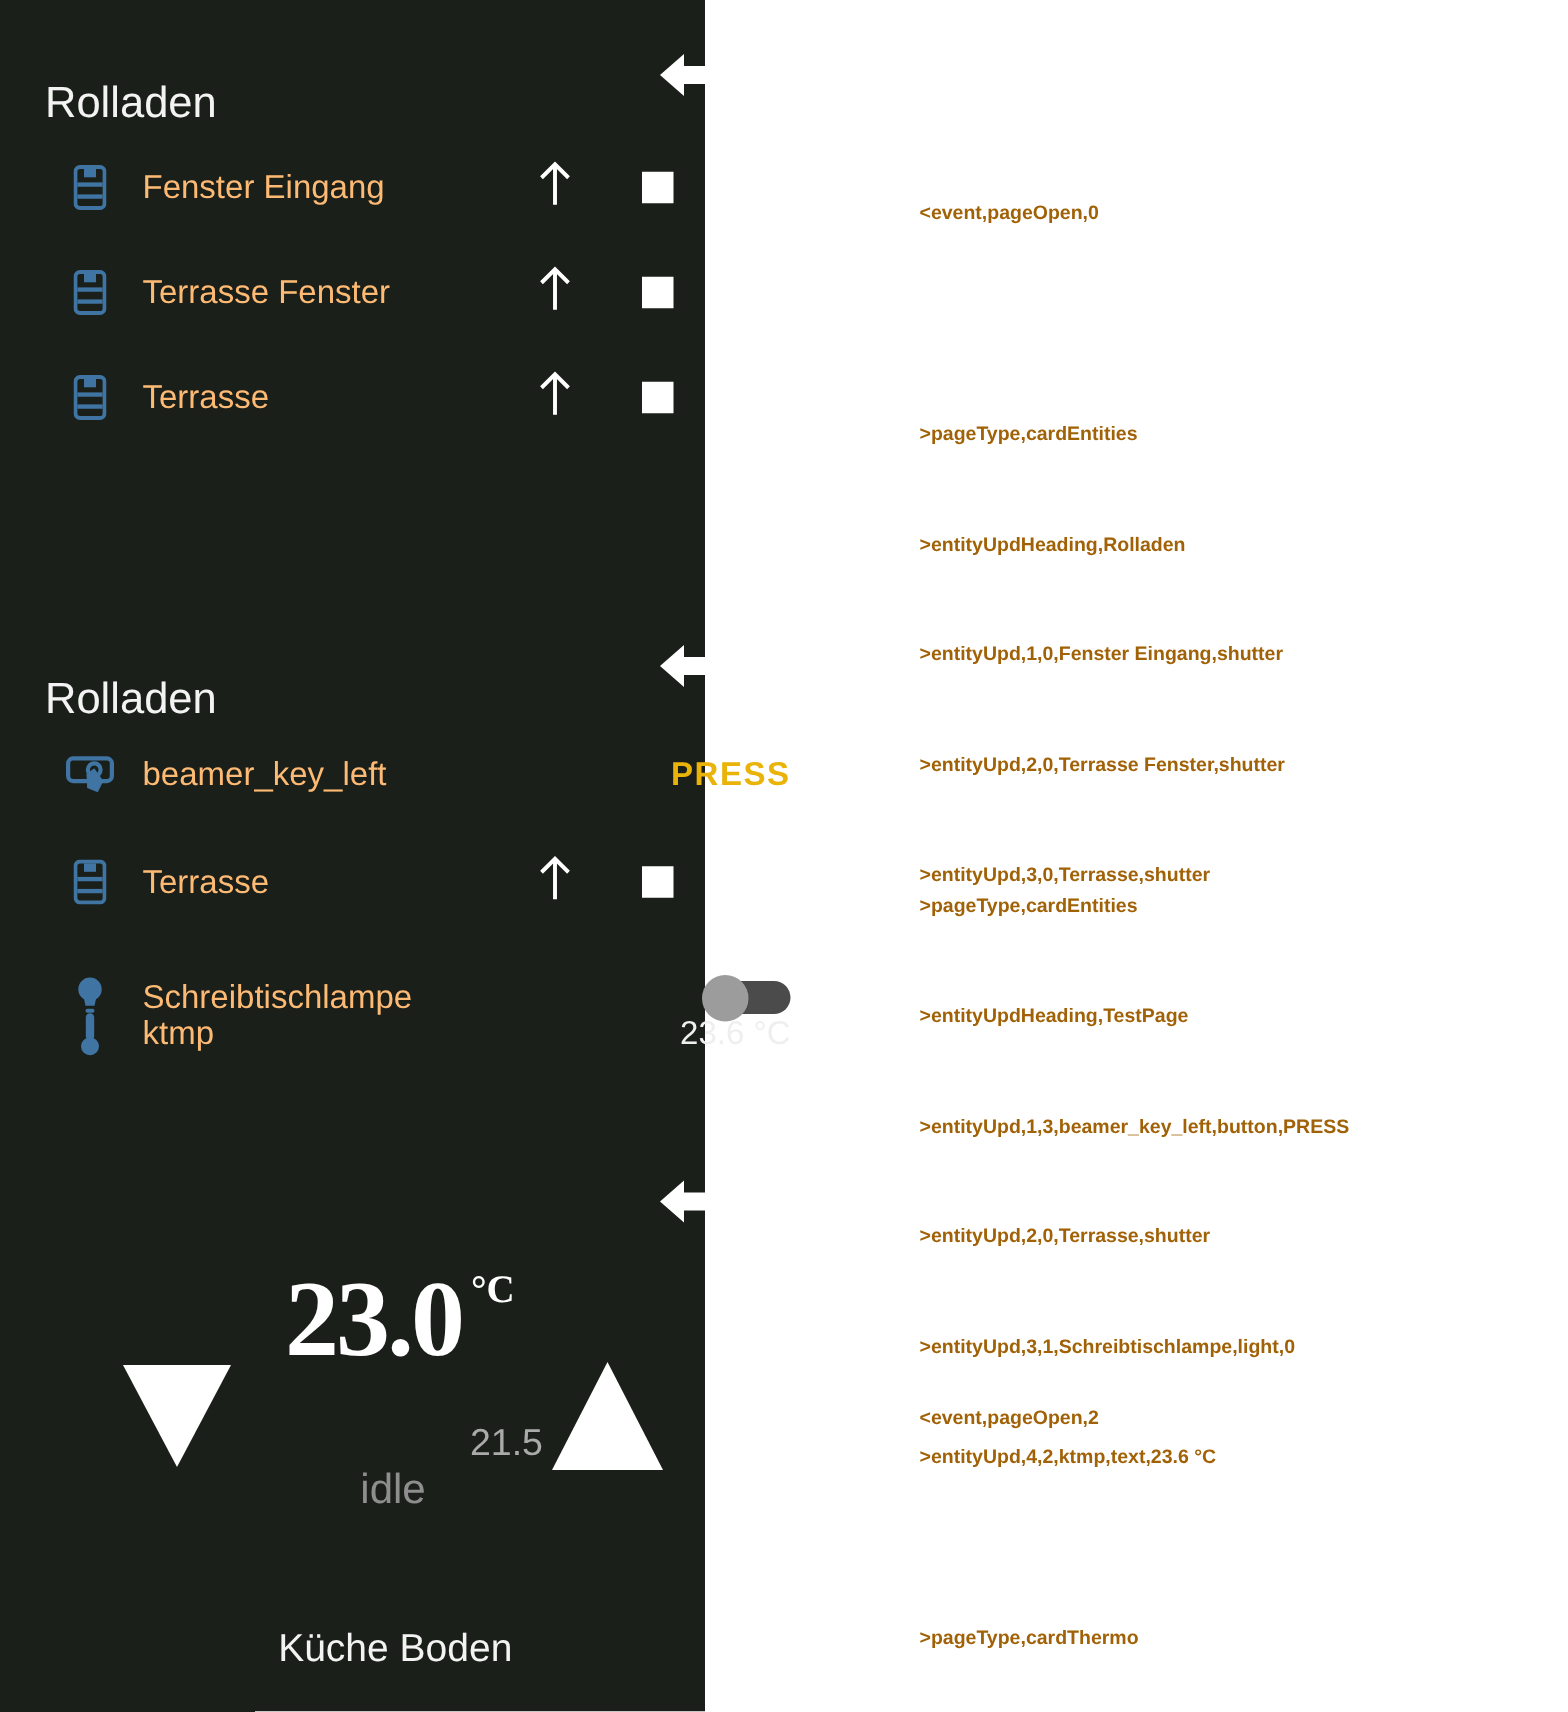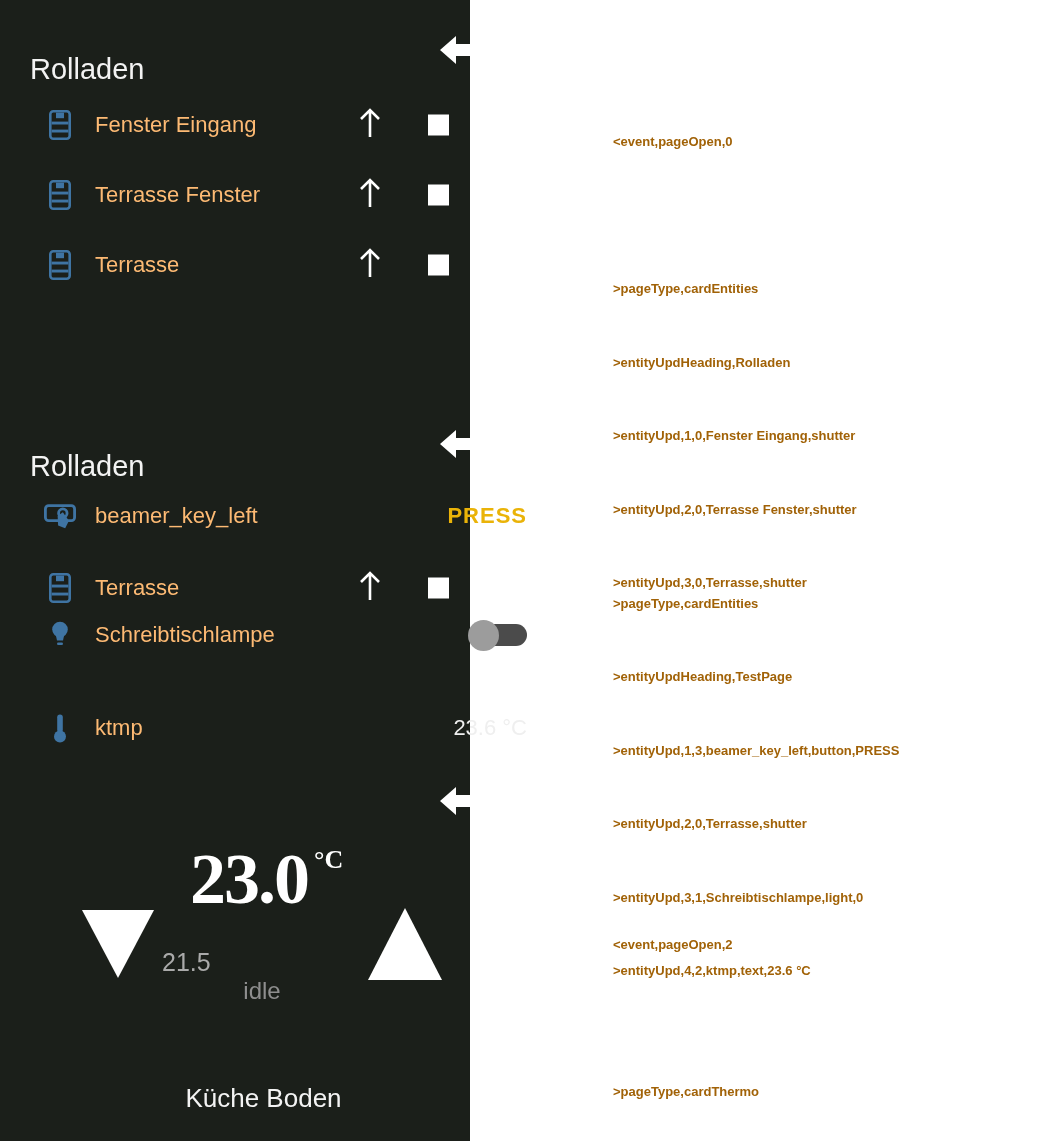--- a/index.html
+++ b/index.html
@@ -51,26 +51,26 @@
     width:31px; height:31px; border-radius:50%; background:#9c9c9c;
   }
 
   
   .thermo-temp { position:absolute; left:190px; top:843px; display:flex; color:#ffffff;font-family:Liberation Serif, serif; }
   .temp-val { font-size:72px; font-weight:700; line-height:1; letter-spacing:-2px; }
   .temp-unit { font-size:26px; font-weight:700; margin-top:2px; margin-left:6px; }
   .tri { position:absolute; color:#ffffff; cursor:pointer; }
   .tri svg { display:block; }
   .thermo-target {
-    position:absolute; left:162px; width:200px; top:948px; text-align:left;
+    position:absolute; left:162px; width:200px; top:948px; text-align:right;
     font-size:25px; color:#aaaaaa;
   }
   .thermo-state {
     position:absolute; left:162px; width:200px; top:977px; text-align:center;
-    font-size:24px; color:#8e8e8e;
+    font-size:28px; color:#8e8e8e;
   }
   .thermo-name {
     position:absolute; left:0; width:527px; top:1083px; text-align:center;
     font-size:26px; color:#f3f3f3;
   }
 
   
   .console {
     position:absolute; left:613px; color:#a16207;
     font-size:13px; font-weight:700; line-height:24.5px; white-space:pre;
@@ -232,33 +232,33 @@
             <use href="#i-up"></use>
           </svg></span>
       <span class="ctl ctl-stop">
           <span class="stop-sq"></span>
         </span>
       <span class="ctl ctl-down"><svg width="28" height="34">
             <use href="#i-down"></use>
           </svg></span>
     </div>
 
-    <div class="row" style="top:600px">
+    <div class="row" style="top:630px">
       <span class="icon-box">
           <svg width="22" height="30">
             <use href="#i-bulb"></use>
           </svg>
         </span>
       <span class="entity-label">Schreibtischlampe</span>
       <span class="toggle">
           <span class="knob"></span>
         </span>
     </div>
 
-    <div class="row" style="top:693px">
+    <div class="row" style="top:654px">
       <span class="icon-box">
           <svg width="16" height="30">
             <use href="#i-thermo"></use>
           </svg>
         </span>
       <span class="entity-label">ktmp</span>
       <span class="row-value">23.6 °C</span>
     </div>
   </section>
 

